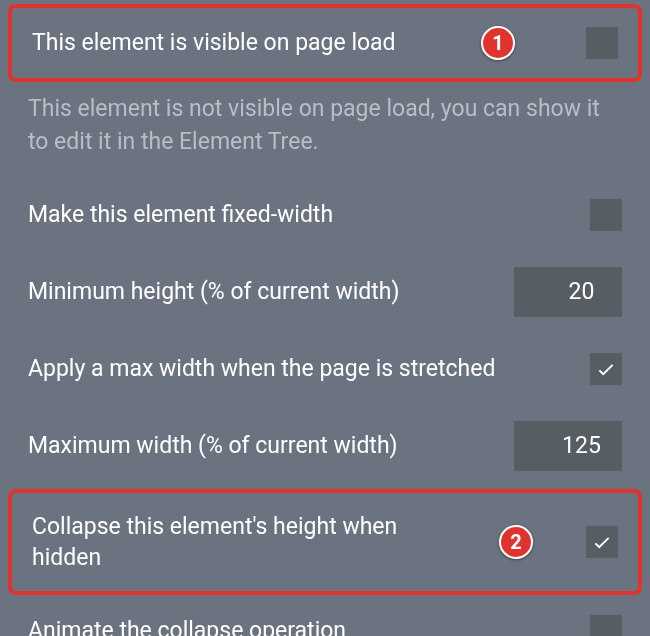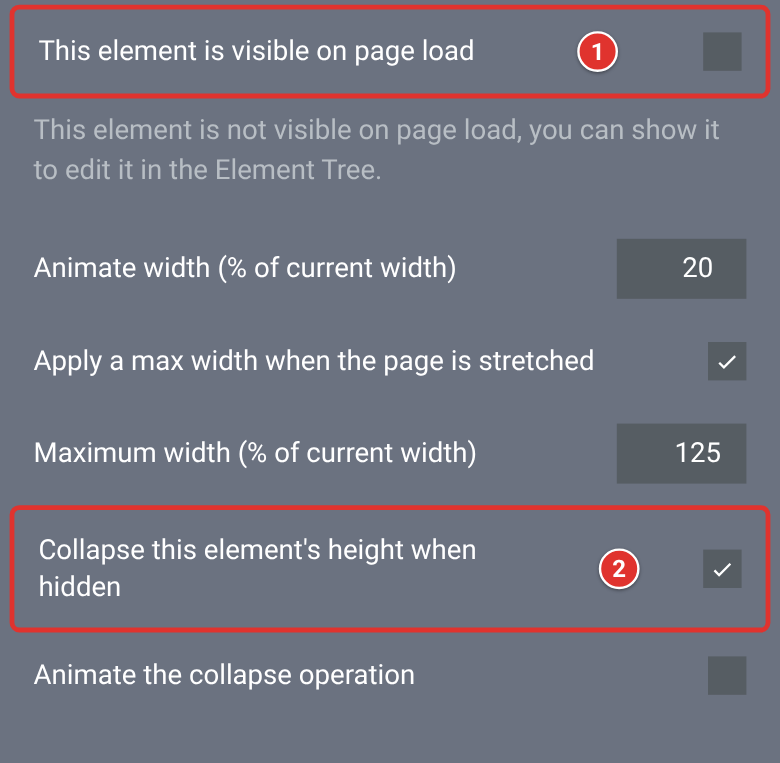--- a/index.html
+++ b/index.html
@@ -109,23 +109,29 @@
       <span class="row-label">This element is visible on page load</span>
       <span class="badge">1</span>
       <span class="checkbox">
         
       </span>
     </div>
   </div>
 
   <div class="row-hint">This element is not visible on page load, you can show it to edit it in the Element Tree.</div>
 
+  <div class="row">
+    <span class="row-label">Make this element fixed-width</span>
+    <span class="checkbox">
+      
+    </span>
+  </div>
 
   <div class="row">
-    <span class="row-label">Animate width (% of current width)</span>
+    <span class="row-label">Minimum height (% of current width)</span>
     <input class="num-input" type="text" value="20" style="">
   </div>
 
   <div class="row">
     <span class="row-label">Apply a max width when the page is stretched</span>
     <span class="checkbox checked">
       <svg viewBox="0 0 24 24">
           <path d="M9 16.2l-3.5-3.5L4 14.2l5 5 11-11-1.5-1.5z"></path>
         </svg>
     </span>

